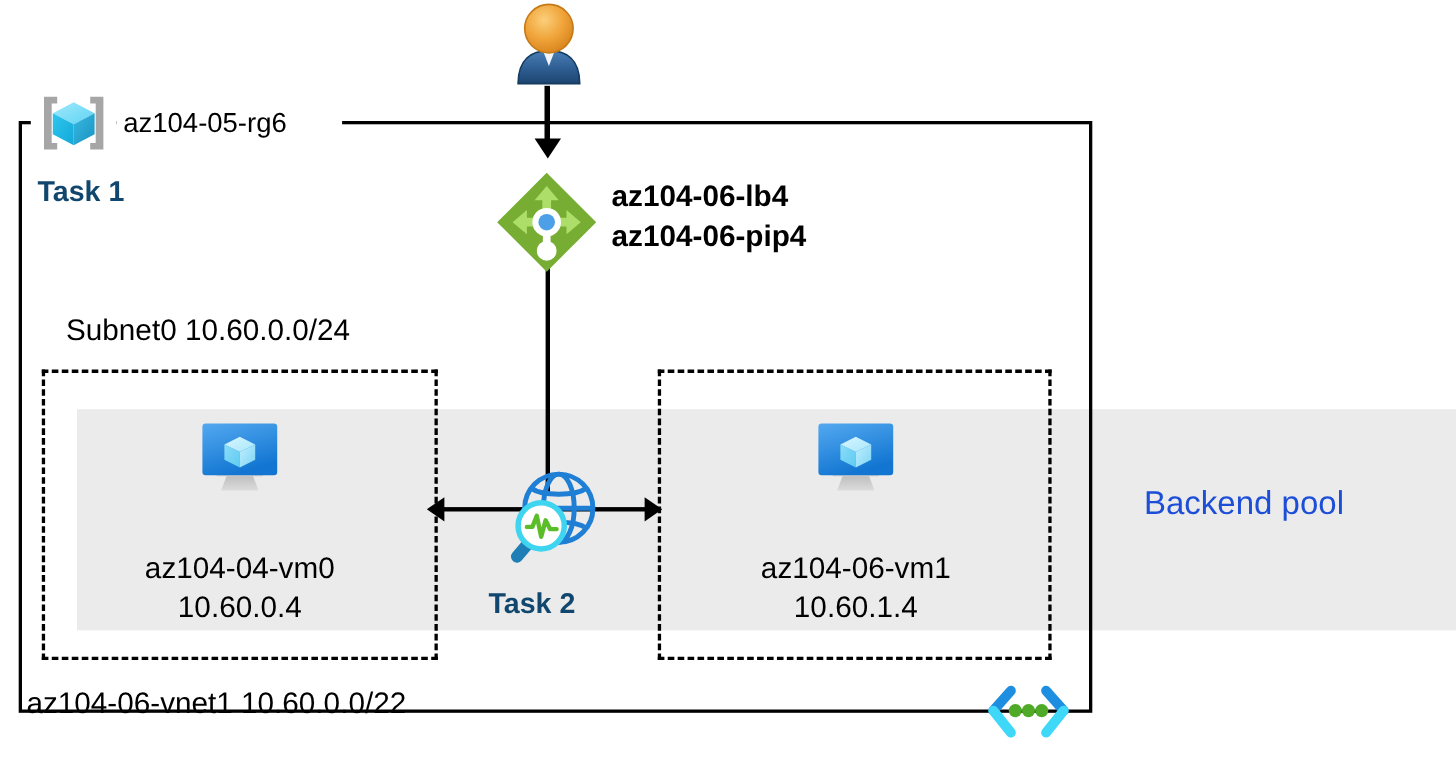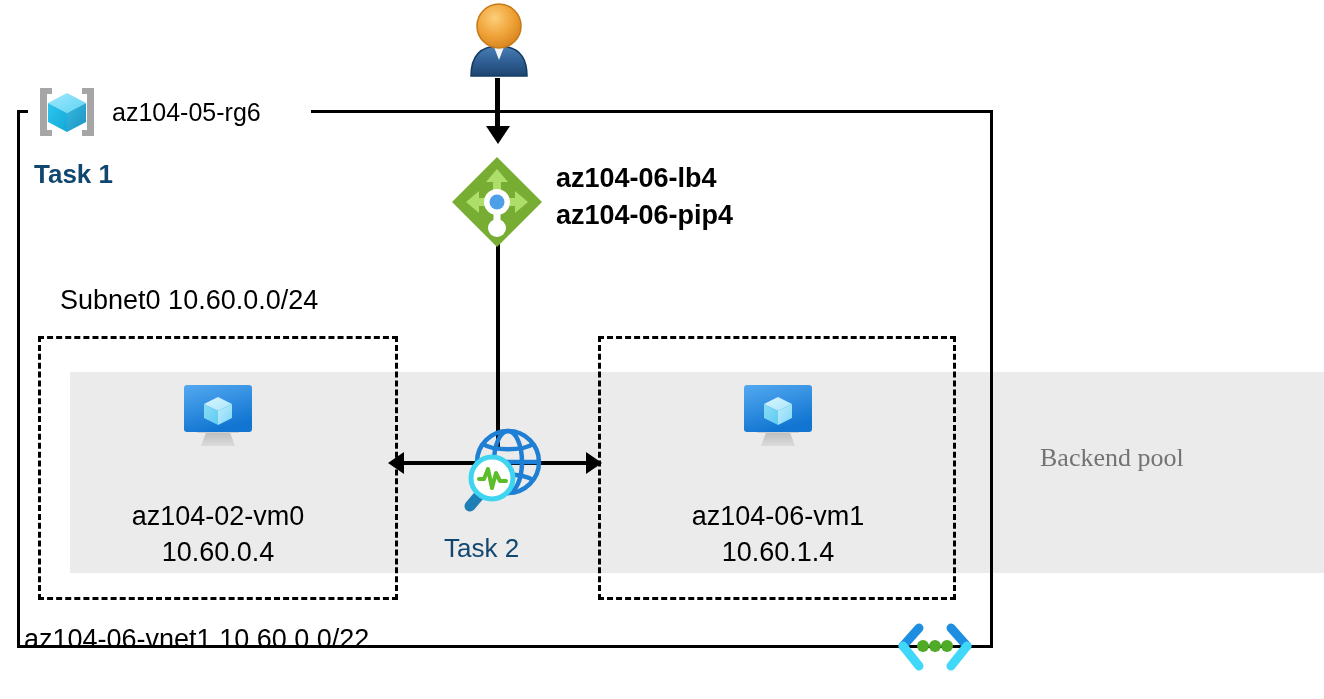--- a/index.html
+++ b/index.html
@@ -26,26 +26,25 @@
     top: 372px;
     width: 1254px;
     height: 201px;
     background: #ebebeb;
     z-index: 1;
   }
   #backend-pool-label {
     left: 1040px;
     top: 440px;
     width: 280px;
-    font-size: 26px;
+    font-size: 30px;
     line-height: 36px;
-    color: #737373;
+    color: #1d4ed8;
     z-index: 4;
     white-space: nowrap;
-    font-family: Liberation Serif, serif;
   }
 
   
   #rg-box {
     left: 17px;
     top: 110px;
     width: 976px;
     height: 538px;
     border: 3px solid #000000;
     box-sizing: border-box;
@@ -219,21 +218,21 @@
     left: 452px;
     top: 420px;
     width: 96px;
     height: 96px;
     z-index: 7;
   }
   #task2-label {
     left: 444px;
     top: 532px;
     font-size: 26px;
-    font-weight: normal;
+    font-weight: bold;
     color: #11476f;
     line-height: 32px;
     white-space: nowrap;
     z-index: 7;
   }
 
   
   #vnet-label {
     left: 24px;
     top: 622px;
@@ -374,21 +373,21 @@
       </defs>
       <path d="M28 50 L50 50 L56 66 L22 66 Z" fill="url(#standGrad)"></path>
       <rect x="18" y="50" width="42" height="3" fill="#cfcfcf"></rect>
       <rect x="5" y="5" width="68" height="47" rx="3" fill="url(#screenGrad)"></rect>
       <polygon points="39,17 53,24 39,31 25,24" fill="url(#vcTop)"></polygon>
       <polygon points="25,24 39,31 39,45 25,38" fill="url(#vcLeft)"></polygon>
       <polygon points="53,24 53,38 39,45 39,31" fill="url(#vcRight)"></polygon>
     </svg>
   </div>
   <div class="abs vm-label" id="vm0-label">
-    <div>az104-02-vm0</div>
+    <div>az104-04-vm0</div>
     <div>10.60.0.4</div>
   </div>
 
   <div class="abs vm-icon" id="vm1-icon">
     <svg width="78" height="72" viewBox="0 0 78 72">
       <path d="M28 50 L50 50 L56 66 L22 66 Z" fill="url(#standGrad)"></path>
       <rect x="18" y="50" width="42" height="3" fill="#cfcfcf"></rect>
       <rect x="5" y="5" width="68" height="47" rx="3" fill="url(#screenGrad)"></rect>
       <polygon points="39,17 53,24 39,31 25,24" fill="url(#vcTop)"></polygon>
       <polygon points="25,24 39,31 39,45 25,38" fill="url(#vcLeft)"></polygon>

